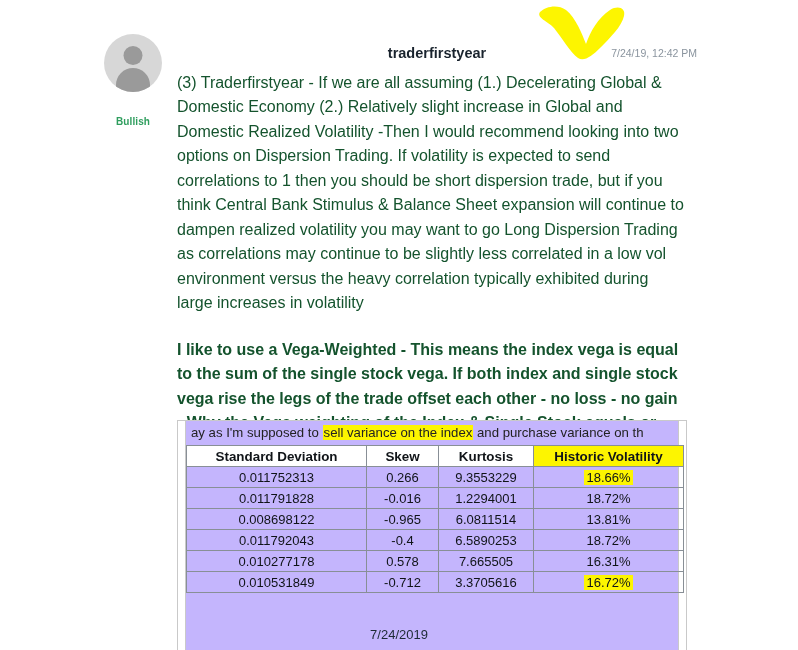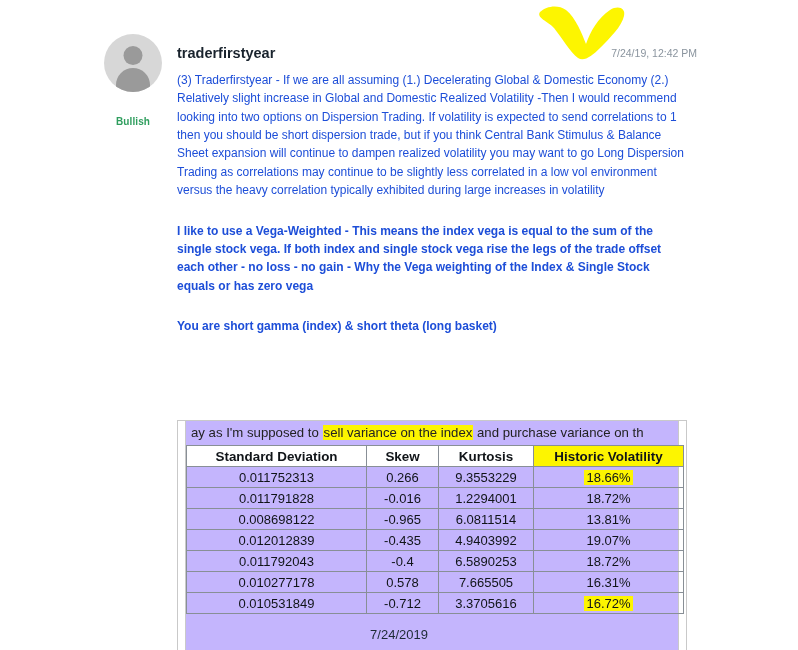--- a/index.html
+++ b/index.html
@@ -79,37 +79,38 @@
   
   .post {
     position: absolute;
     left: 177px;
     top: 44px;
     width: 520px;
   }
   .post-head {
     position: relative;
     height: 20px;
+    text-align: center;
   }
   .username {
     font-size: 14.5px;
     font-weight: bold;
     color: #19232d;
   }
   .timestamp {
     position: absolute;
     right: 0;
     top: 3px;
     font-size: 10.5px;
     color: #8a949e;
   }
   .para {
-    font-size: 12px;
+    font-size: 16px;
     line-height: 1.53;
-    color: #1d4ed8;
+    color: #14532d;
     margin: 7px 12px 0 0;
   }
   .para.spaced { margin-top: 22px; font-weight: bold; }
 
   
   .sheet-shot {
     position: absolute;
     left: 177px;
     top: 420px;
     width: 510px;
@@ -244,26 +245,20 @@
               <td class="num">1.2294001</td>
               <td class="num">18.72%</td>
             </tr>
             <tr>
               <td class="num">0.008698122</td>
               <td class="num">-0.965</td>
               <td class="num">6.0811514</td>
               <td class="num">13.81%</td>
             </tr>
             <tr>
-              <td class="num">0.012012839</td>
-              <td class="num">-0.435</td>
-              <td class="num">4.9403992</td>
-              <td class="num">19.07%</td>
-            </tr>
-            <tr>
               <td class="num">0.011792043</td>
               <td class="num">-0.4</td>
               <td class="num">6.5890253</td>
               <td class="num">18.72%</td>
             </tr>
             <tr>
               <td class="num">0.010277178</td>
               <td class="num">0.578</td>
               <td class="num">7.665505</td>
               <td class="num">16.31%</td>

